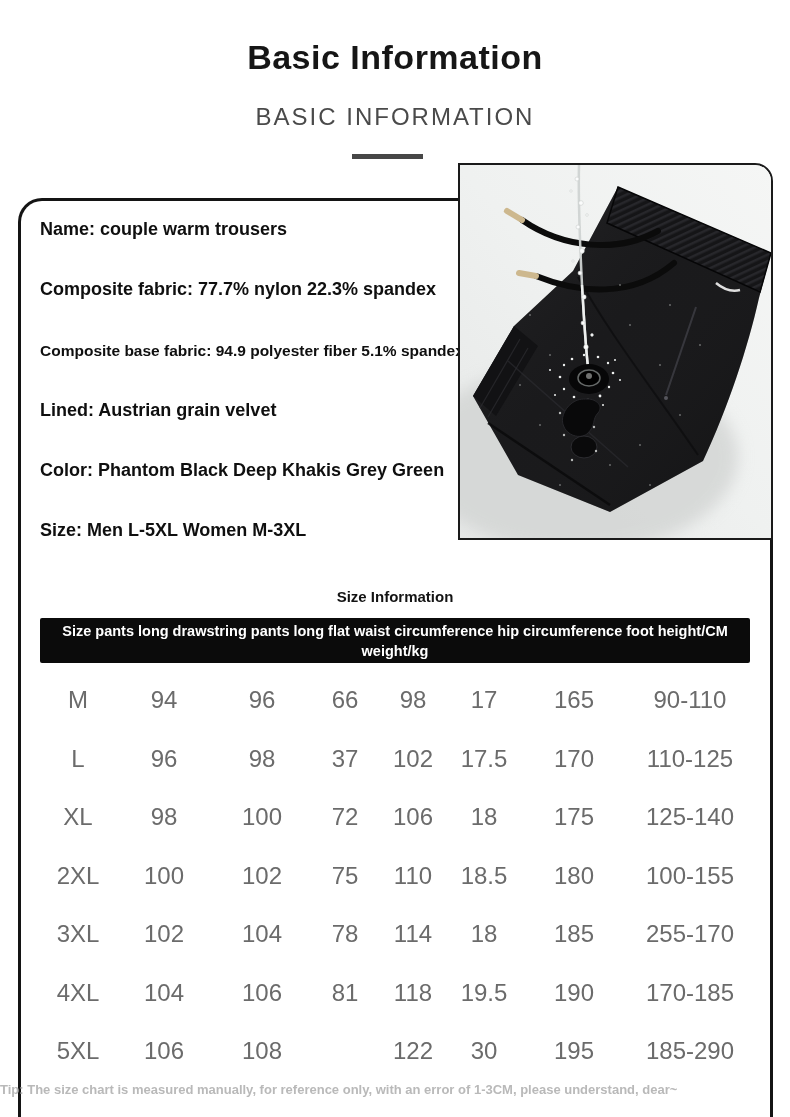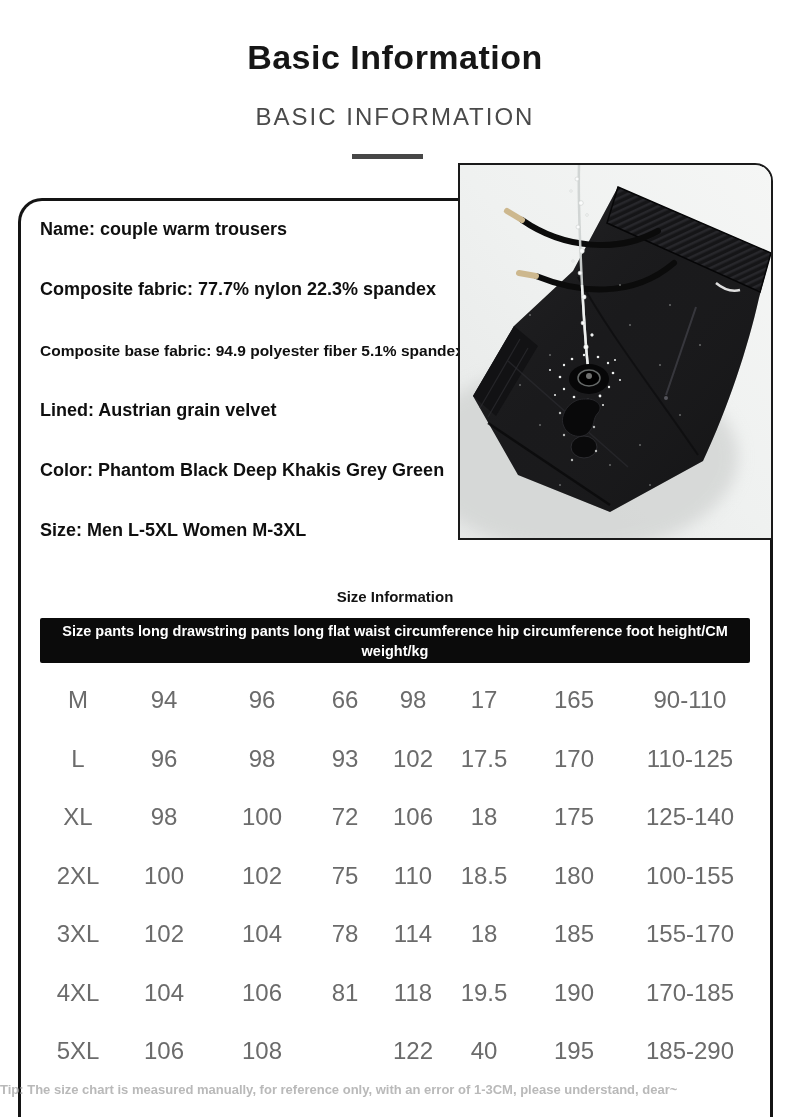--- a/index.html
+++ b/index.html
@@ -195,21 +195,21 @@
       <span class="c c3">66</span>
       <span class="c c4">98</span>
       <span class="c c5">17</span>
       <span class="c c6">165</span>
       <span class="c c7">90-110</span>
     </div>
     <div class="trow">
       <span class="c c0">L</span>
       <span class="c c1">96</span>
       <span class="c c2">98</span>
-      <span class="c c3">93</span>
+      <span class="c c3">37</span>
       <span class="c c4">102</span>
       <span class="c c5">17.5</span>
       <span class="c c6">170</span>
       <span class="c c7">110-125</span>
     </div>
     <div class="trow">
       <span class="c c0">XL</span>
       <span class="c c1">98</span>
       <span class="c c2">100</span>
       <span class="c c3">72</span>
@@ -229,38 +229,38 @@
       <span class="c c7">100-155</span>
     </div>
     <div class="trow">
       <span class="c c0">3XL</span>
       <span class="c c1">102</span>
       <span class="c c2">104</span>
       <span class="c c3">78</span>
       <span class="c c4">114</span>
       <span class="c c5">18</span>
       <span class="c c6">185</span>
-      <span class="c c7">155-170</span>
+      <span class="c c7">255-170</span>
     </div>
     <div class="trow">
       <span class="c c0">4XL</span>
       <span class="c c1">104</span>
       <span class="c c2">106</span>
       <span class="c c3">81</span>
       <span class="c c4">118</span>
       <span class="c c5">19.5</span>
       <span class="c c6">190</span>
       <span class="c c7">170-185</span>
     </div>
     <div class="trow">
       <span class="c c0">5XL</span>
       <span class="c c1">106</span>
       <span class="c c2">108</span>
       <span class="c c4">122</span>
-      <span class="c c5">40</span>
+      <span class="c c5">30</span>
       <span class="c c6">195</span>
       <span class="c c7">185-290</span>
     </div>
   </div>
 
   <div class="tip">Tip: The size chart is measured manually, for reference only, with an error of 1-3CM, please understand, dear~</div>
 
 </div>
 
 </body></html>

